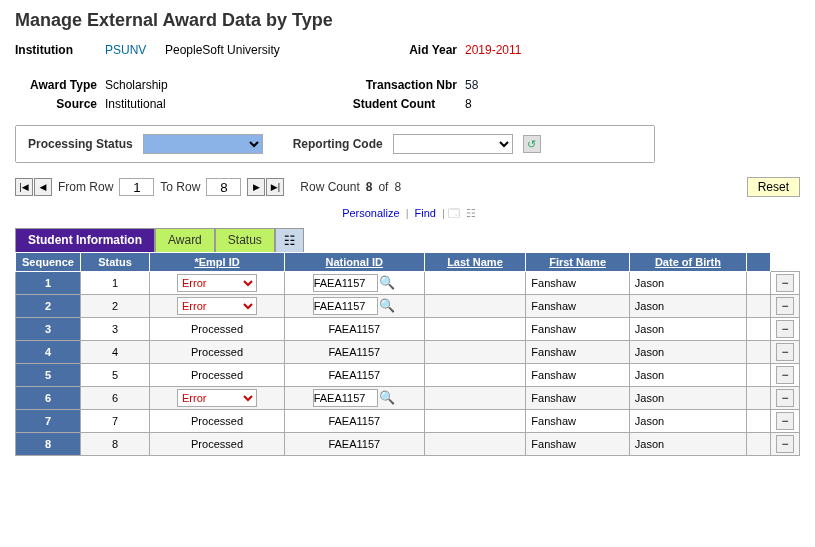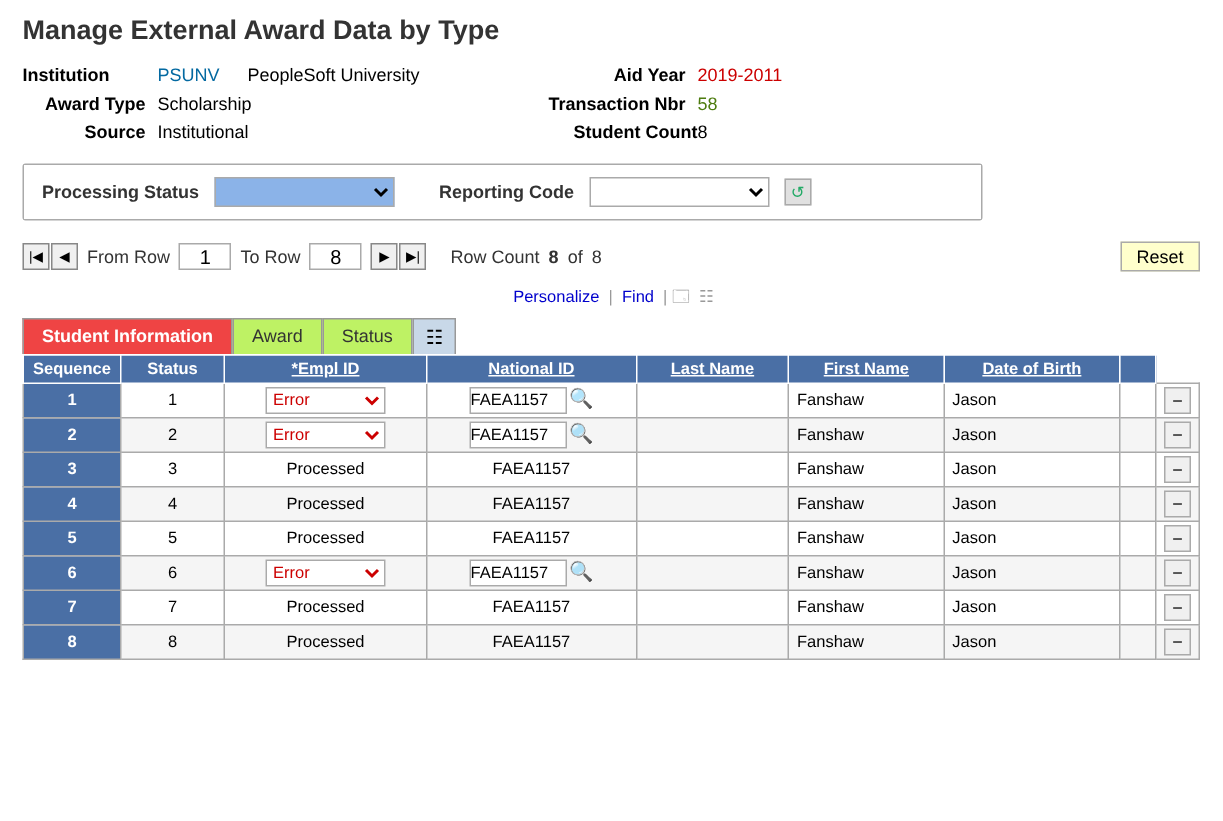--- a/index.html
+++ b/index.html
@@ -15,21 +15,21 @@
     .refresh-btn { width: 18px; height: 18px; background: #e0e0e0; border: 1px solid #aaa; cursor: pointer; display: flex; align-items: center; justify-content: center; font-size: 11px; color: #2a6; }
     .nav-bar { display: flex; align-items: center; gap: 6px; margin-bottom: 4px; padding: 4px 0; }
     .nav-input { border: 1px solid #aaa; width: 35px; text-align: center; height: 18px; }
     .nav-label { color: #333; }
     .reset-btn { background: #ffffcc; border: 1px solid #aaa; padding: 2px 10px; cursor: pointer; font-size: 12px; margin-left: auto; }
     .personalize-bar { text-align: center; margin-bottom: 4px; font-size: 11px; color: #00c; }
     .personalize-bar a { color: #00c; text-decoration: none; margin: 0 3px; }
     .personalize-bar span { color: #999; }
     .tabs-row { display: flex; gap: 0; margin-bottom: 0; }
     .tab { padding: 4px 12px; border: 1px solid #999; border-bottom: none; cursor: pointer; font-size: 12px; }
-    .tab.active { background: #ef4444; color: #fff; font-weight: bold; }
+    .tab.active { background: #4c1d95; color: #fff; font-weight: bold; }
     .tab.inactive { background: #bef264; color: #333; }
     .tab.special { background: #c8d8e8; padding: 4px 8px; }
     table { border-collapse: collapse; width: 100%; }
     th { background: #4a6fa5; color: #fff; border: 1px solid #fff; padding: 3px 6px; text-align: center; font-size: 11px; }
     td { border: 1px solid #aaa; padding: 2px 5px; font-size: 11px; text-align: center; vertical-align: middle; }
     tr:nth-child(even) td { background: #f5f5f5; }
     .nav-icons { display: flex; gap: 1px; }
     .nav-icon-btn { border: 1px solid #888; background: #f0f0f0; width: 18px; height: 18px; display: flex; align-items: center; justify-content: center; cursor: pointer; font-size: 9px; }
   </style>
 </head>
@@ -43,27 +43,27 @@
     <div style="color:#0369a1;">PSUNV</div>
     <div style="color:#000;">PeopleSoft University</div>
     <div style="font-weight:bold; text-align:right; padding-right:8px;">Aid Year</div>
     <div style="color:#c00;">2019-2011</div>
     <div></div>
 
     <div style="font-weight:bold; text-align:right; padding-right:8px;">Award Type</div>
     <div style="color:#000;">Scholarship</div>
     <div></div>
     <div style="font-weight:bold; text-align:right; padding-right:8px;">Transaction Nbr</div>
-    <div style="color:#4d7c0f;">58</div>
+    <div style="color:#0f172a;margin-top:16px;">58</div>
     <div></div>
 
     <div style="font-weight:bold; text-align:right; padding-right:8px;">Source</div>
     <div style="color:#000;">Institutional</div>
     <div></div>
-    <div style="font-weight:bold; text-align:right; padding-right:0;">Student Count</div>
+    <div style="font-weight:bold; text-align:center; padding-right:12px;">Student Count</div>
     <div style="color:#000;">8</div>
     <div></div>
   </div>
 
   <div class="filter-box">
     <div class="filter-body">
       <span class="filter-label">Processing Status</span>
       <select class="filter-select">
         <option value=""></option>
       </select>

